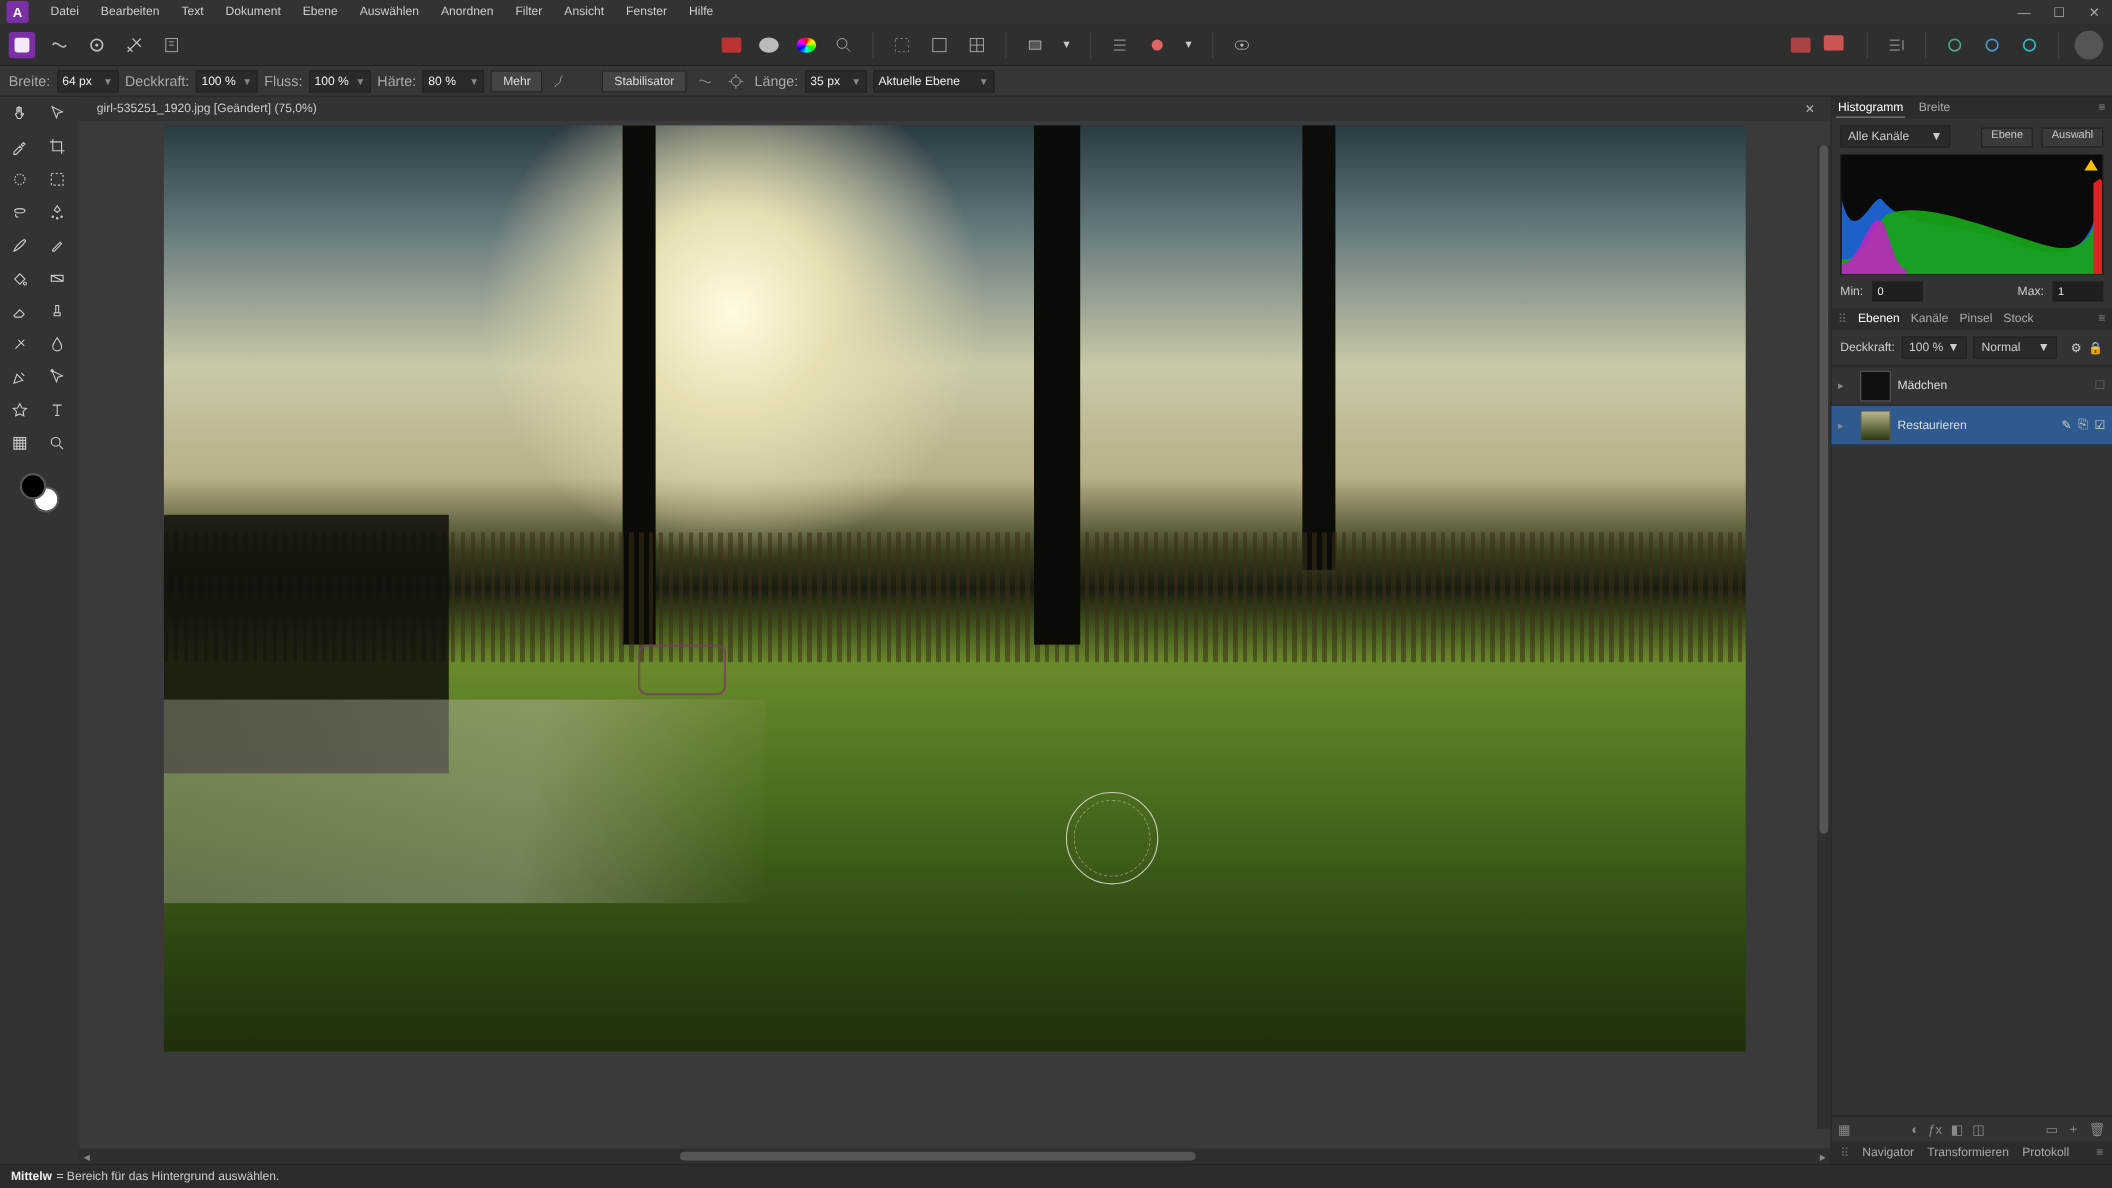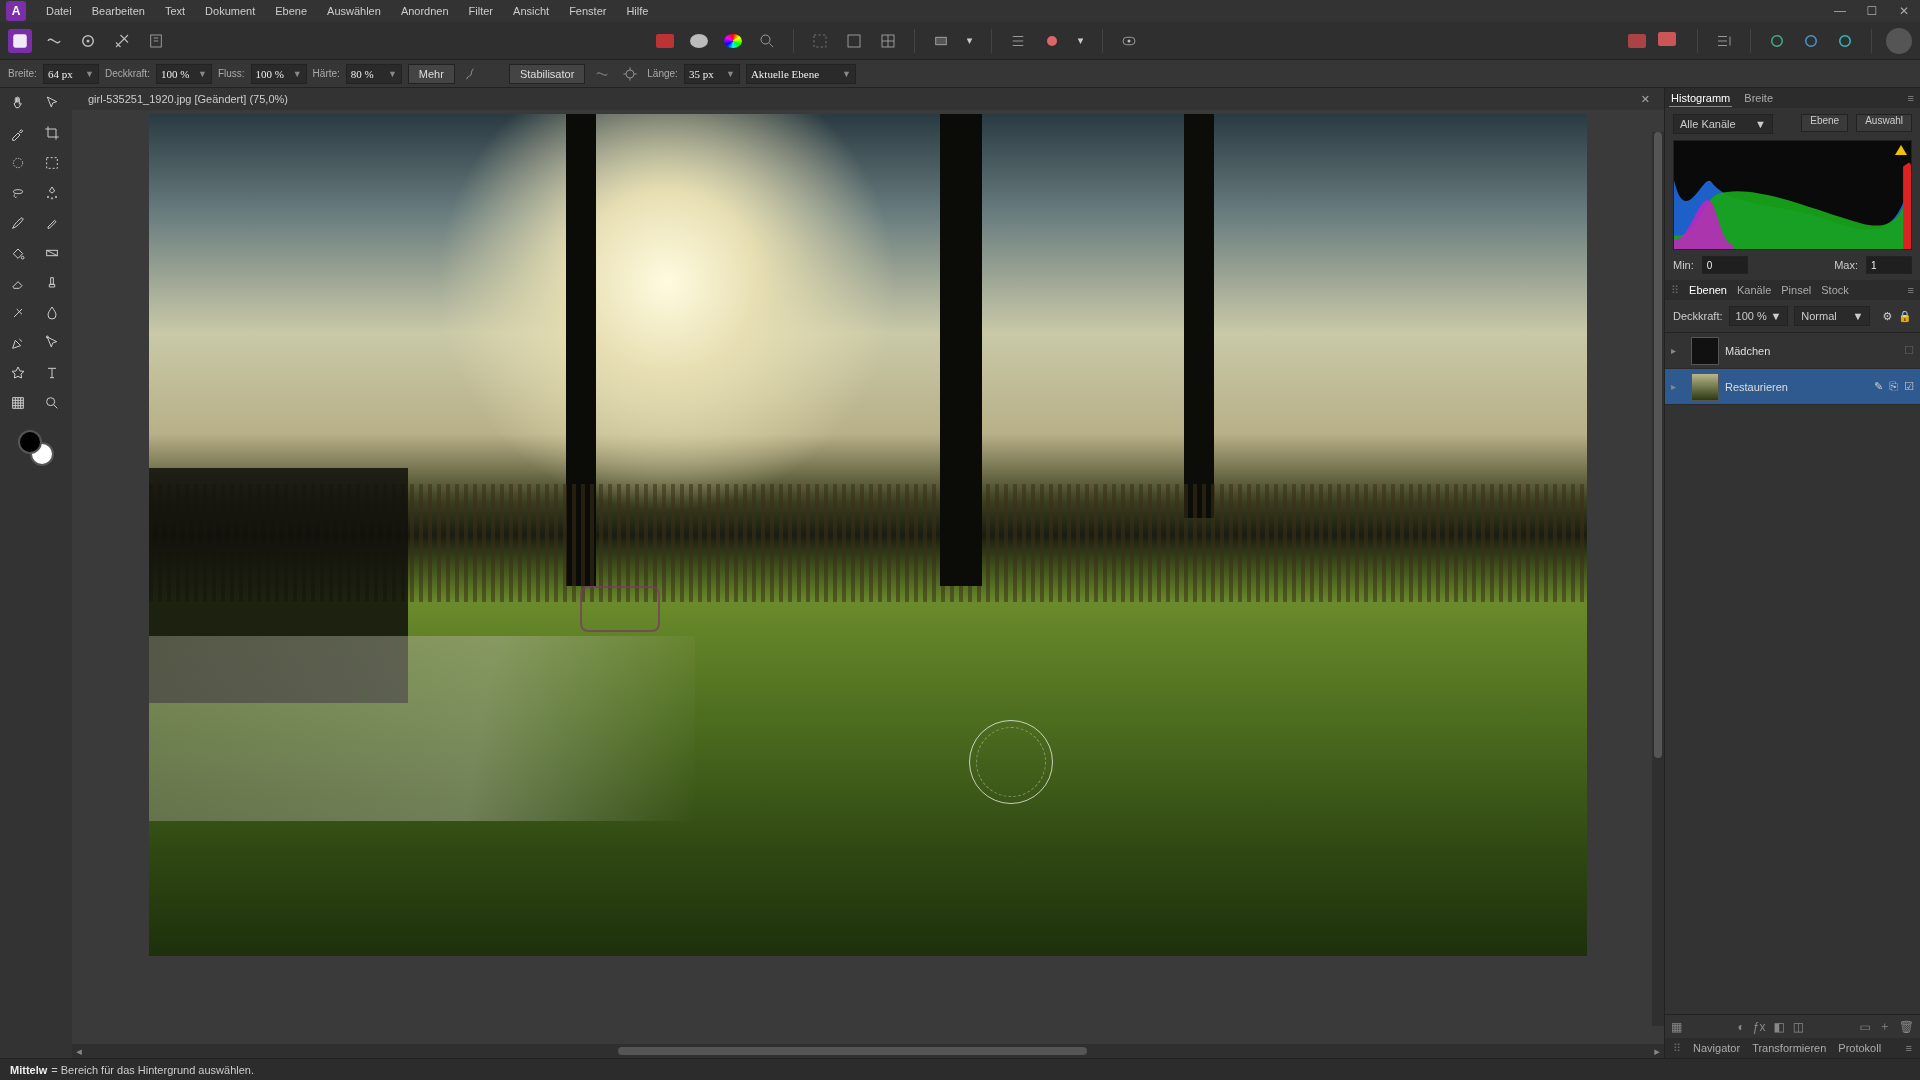--- a/index.html
+++ b/index.html
@@ -19,23 +19,23 @@
 .persona-bar .ticon{width:24px;height:24px;display:flex;align-items:center;justify-content:center;border-radius:3px;}
 .persona-bar .ticon svg{width:18px;height:18px;}
 .persona-bar .spacer{flex:1;}
 .avatar{width:26px;height:26px;border-radius:50%;background:#555;}
 
 
 .persona-active{background:#7a2fa8 !important;}
 
 
 .context-bar{display:flex;align-items:center;height:28px;background:#363636;border-bottom:1px solid #222;padding:0 8px;gap:6px;}
-.context-bar label{color:#aaa;font-size:10px;}
+.context-bar label{color:#aaa;font-size:13px;}
 .combo{display:flex;align-items:center;background:#2a2a2a;border:1px solid #222;height:20px;padding:0 4px;min-width:56px;justify-content:space-between;}
-.combo span.val{color:#eee;font-family:Liberation Serif, serif;}
+.combo span.val{color:#eee;}
 .combo .chev{font-size:9px;color:#888;margin-left:6px;}
 .ctx-btn{background:#444;border:1px solid #222;height:20px;padding:0 10px;display:flex;align-items:center;color:#ddd;}
 .ctx-icon{width:22px;height:20px;display:flex;align-items:center;justify-content:center;}
 
 
 .main{display:flex;height:calc(1080px - 22px - 38px - 28px - 22px);}
 .tool-col{width:72px;background:#333;display:flex;flex-direction:column;align-items:center;padding-top:2px;}
 .tool-grid{display:grid;grid-template-columns:28px 28px;gap:4px 6px;}
 .tool{width:26px;height:26px;display:flex;align-items:center;justify-content:center;border-radius:2px;}
 .tool svg{width:16px;height:16px;stroke:#ccc;fill:none;stroke-width:1.5;}
@@ -80,21 +80,21 @@
 
 
 .right-col{width:256px;background:#333;display:flex;flex-direction:column;border-left:1px solid #222;}
 .panel-tabs{display:flex;align-items:center;height:20px;background:#2c2c2c;padding:0 4px;gap:10px;}
 .panel-tabs span{color:#aaa;padding:2px 2px;}
 .panel-tabs span.active{color:#fff;border-bottom:1px solid #888;}
 .panel-tabs .menu{margin-left:auto;color:#888;}
 .panel-body{padding:6px 8px;}
 .select{display:flex;align-items:center;background:#2a2a2a;border:1px solid #222;height:20px;padding:0 6px;justify-content:space-between;width:100px;}
 .mini-btn{background:#3a3a3a;border:1px solid #222;height:18px;padding:0 8px;font-size:10px;color:#ccc;}
-.chan-row{display:flex;align-items:flex-start;gap:8px;}
+.chan-row{display:flex;align-items:flex-end;gap:8px;}
 .histogram{margin-top:6px;height:110px;background:#0a0a0a;position:relative;border:1px solid #222;overflow:hidden;}
 .histogram .warn{position:absolute;top:4px;right:4px;width:0;height:0;border-left:6px solid transparent;border-right:6px solid transparent;border-bottom:10px solid #f2c200;}
 .histogram svg{position:absolute;inset:0;width:100%;height:100%;}
 .stats{display:grid;grid-template-columns:1fr 1fr;gap:2px 10px;margin-top:6px;font-size:10px;color:#bbb;}
 .minmax{display:flex;gap:8px;align-items:center;margin-top:6px;}
 .minmax input{width:46px;height:18px;background:#1f1f1f;border:1px solid #222;color:#eee;padding:0 4px;font-size:10px;}
 
 .layers-head{display:flex;align-items:center;gap:10px;height:20px;background:#2c2c2c;padding:0 6px;}
 .layers-head span{color:#aaa;}
 .layers-head span.active{color:#fff;}

